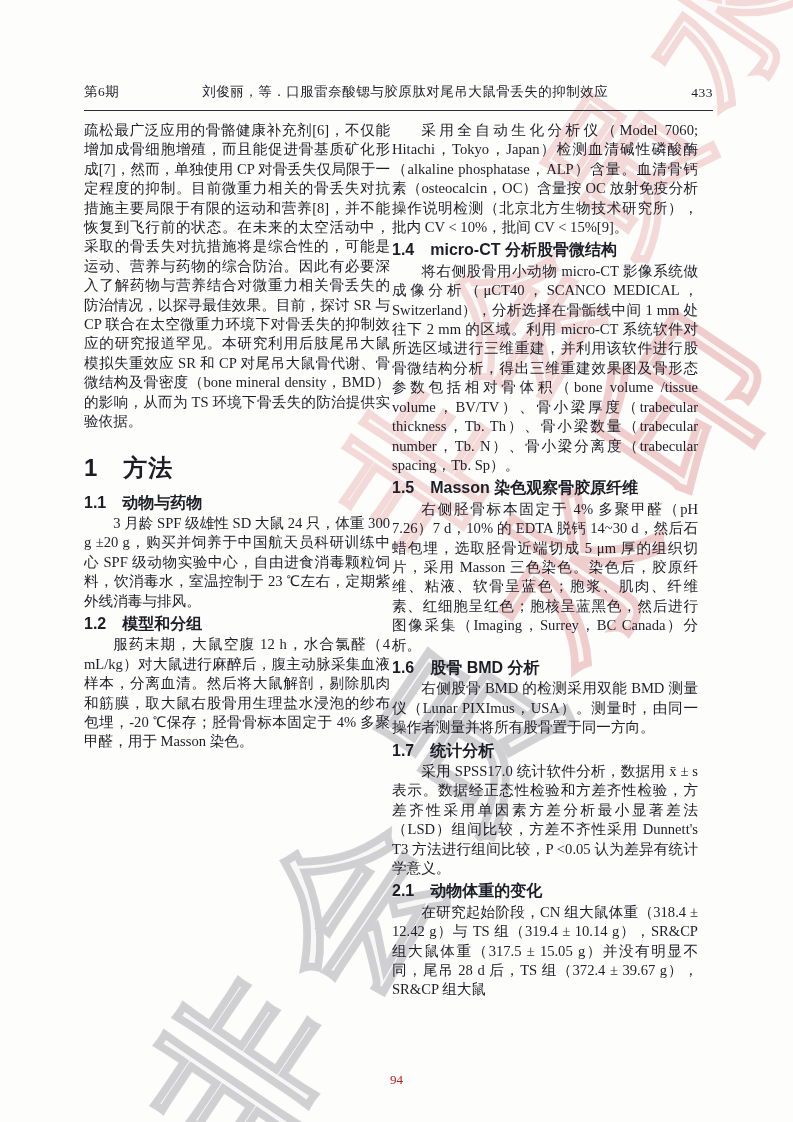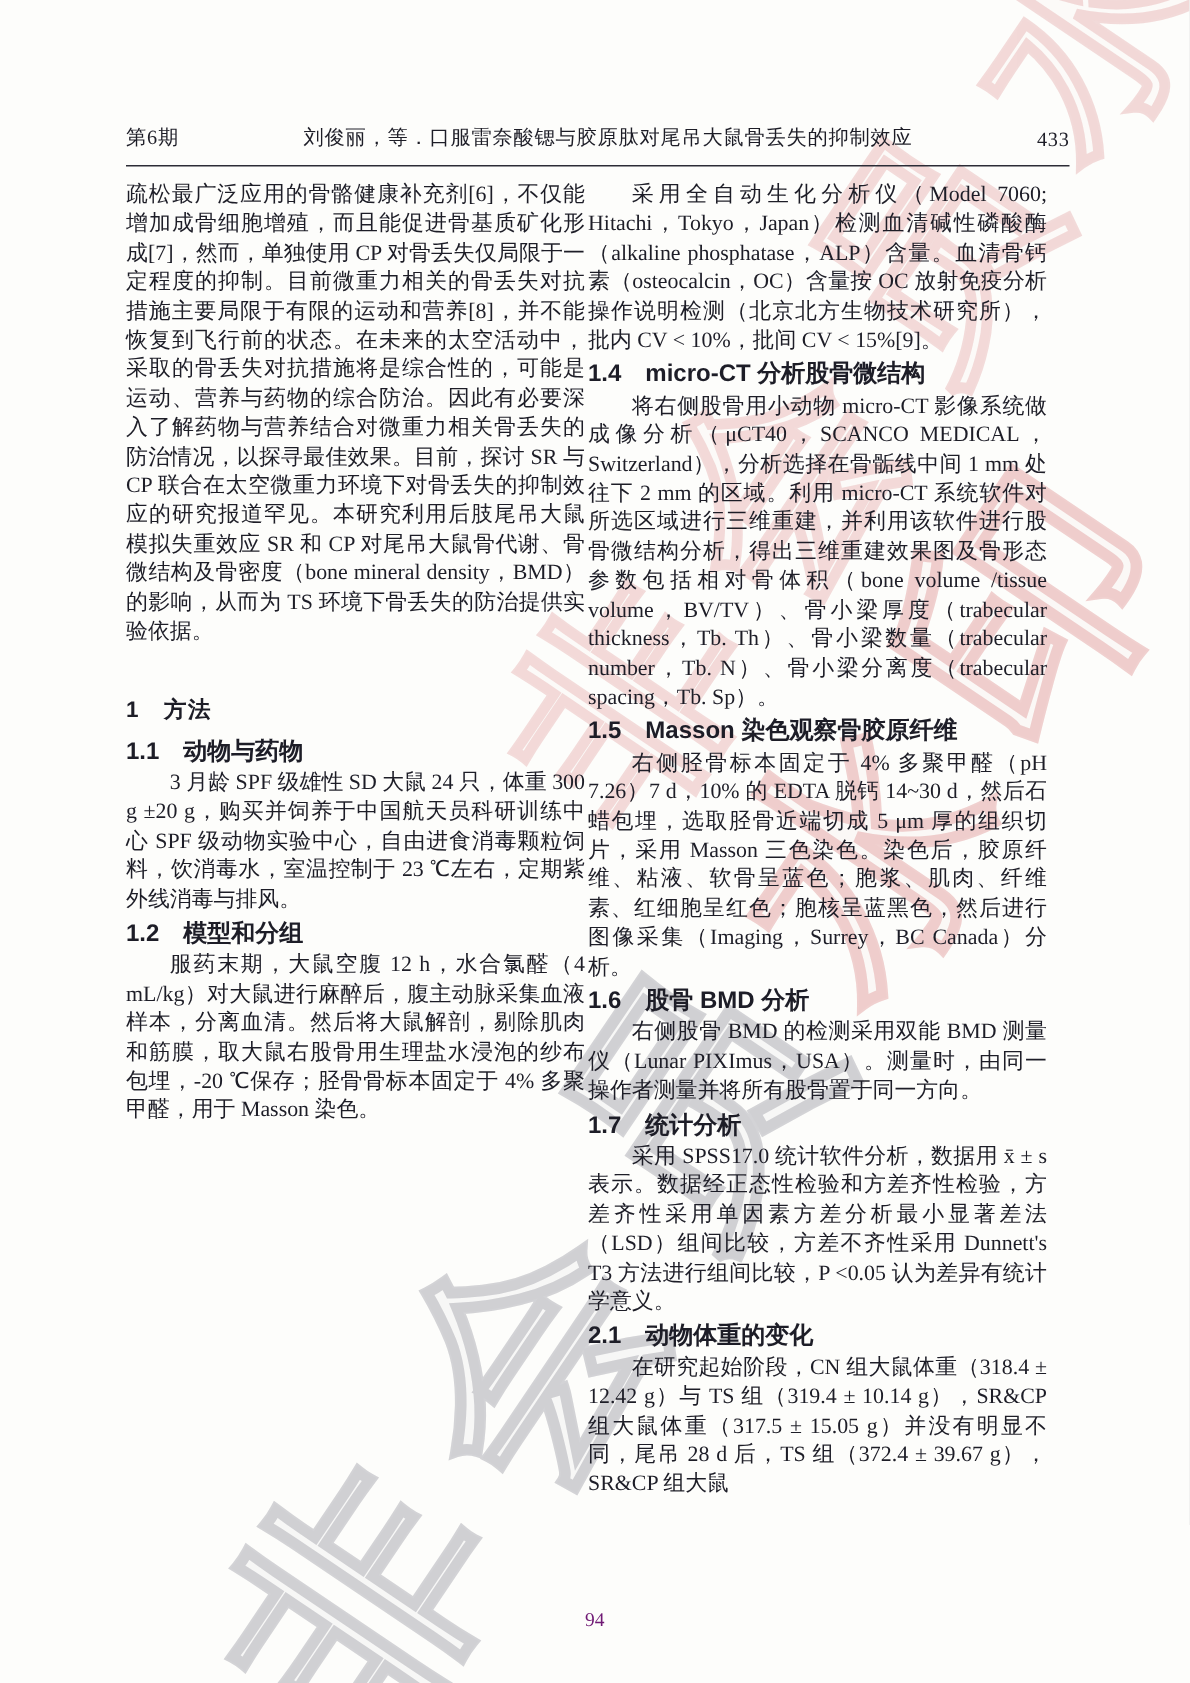--- a/index.html
+++ b/index.html
@@ -31,35 +31,35 @@
   .col { width:306px; }
   .col p {
     margin:0;
     font-size:14.6px;
     line-height:19.4px;
     text-align:justify;
     word-break:break-word;
   }
   .col p.indent { text-indent:2em; }
   h1.section {
-    margin:32px 0 9px 0;
+    margin:20px 0 9px 0;
     font-family:"Liberation Sans", sans-serif;
-    font-size:15px; font-weight:700;
+    font-size:24px; font-weight:700;
     letter-spacing:1px;
   }
   h2.subsection {
     margin:3px 0 2px 0;
     font-family:"Liberation Sans", sans-serif;
     font-size:16px; font-weight:700;
     line-height:19.4px;
   }
   
   .footer {
     position:absolute; bottom:34px; left:0; width:100%;
-    text-align:center; font-size:13px; color:#701a75;
+    text-align:center; font-size:13px; color:#b91c1c;
   }
   
   .wm {
     position:absolute;
     font-family:"Liberation Sans", sans-serif;
     font-weight:700;
     white-space:nowrap;
     pointer-events:none;
     transform-origin:0 0;
     user-select:none;

